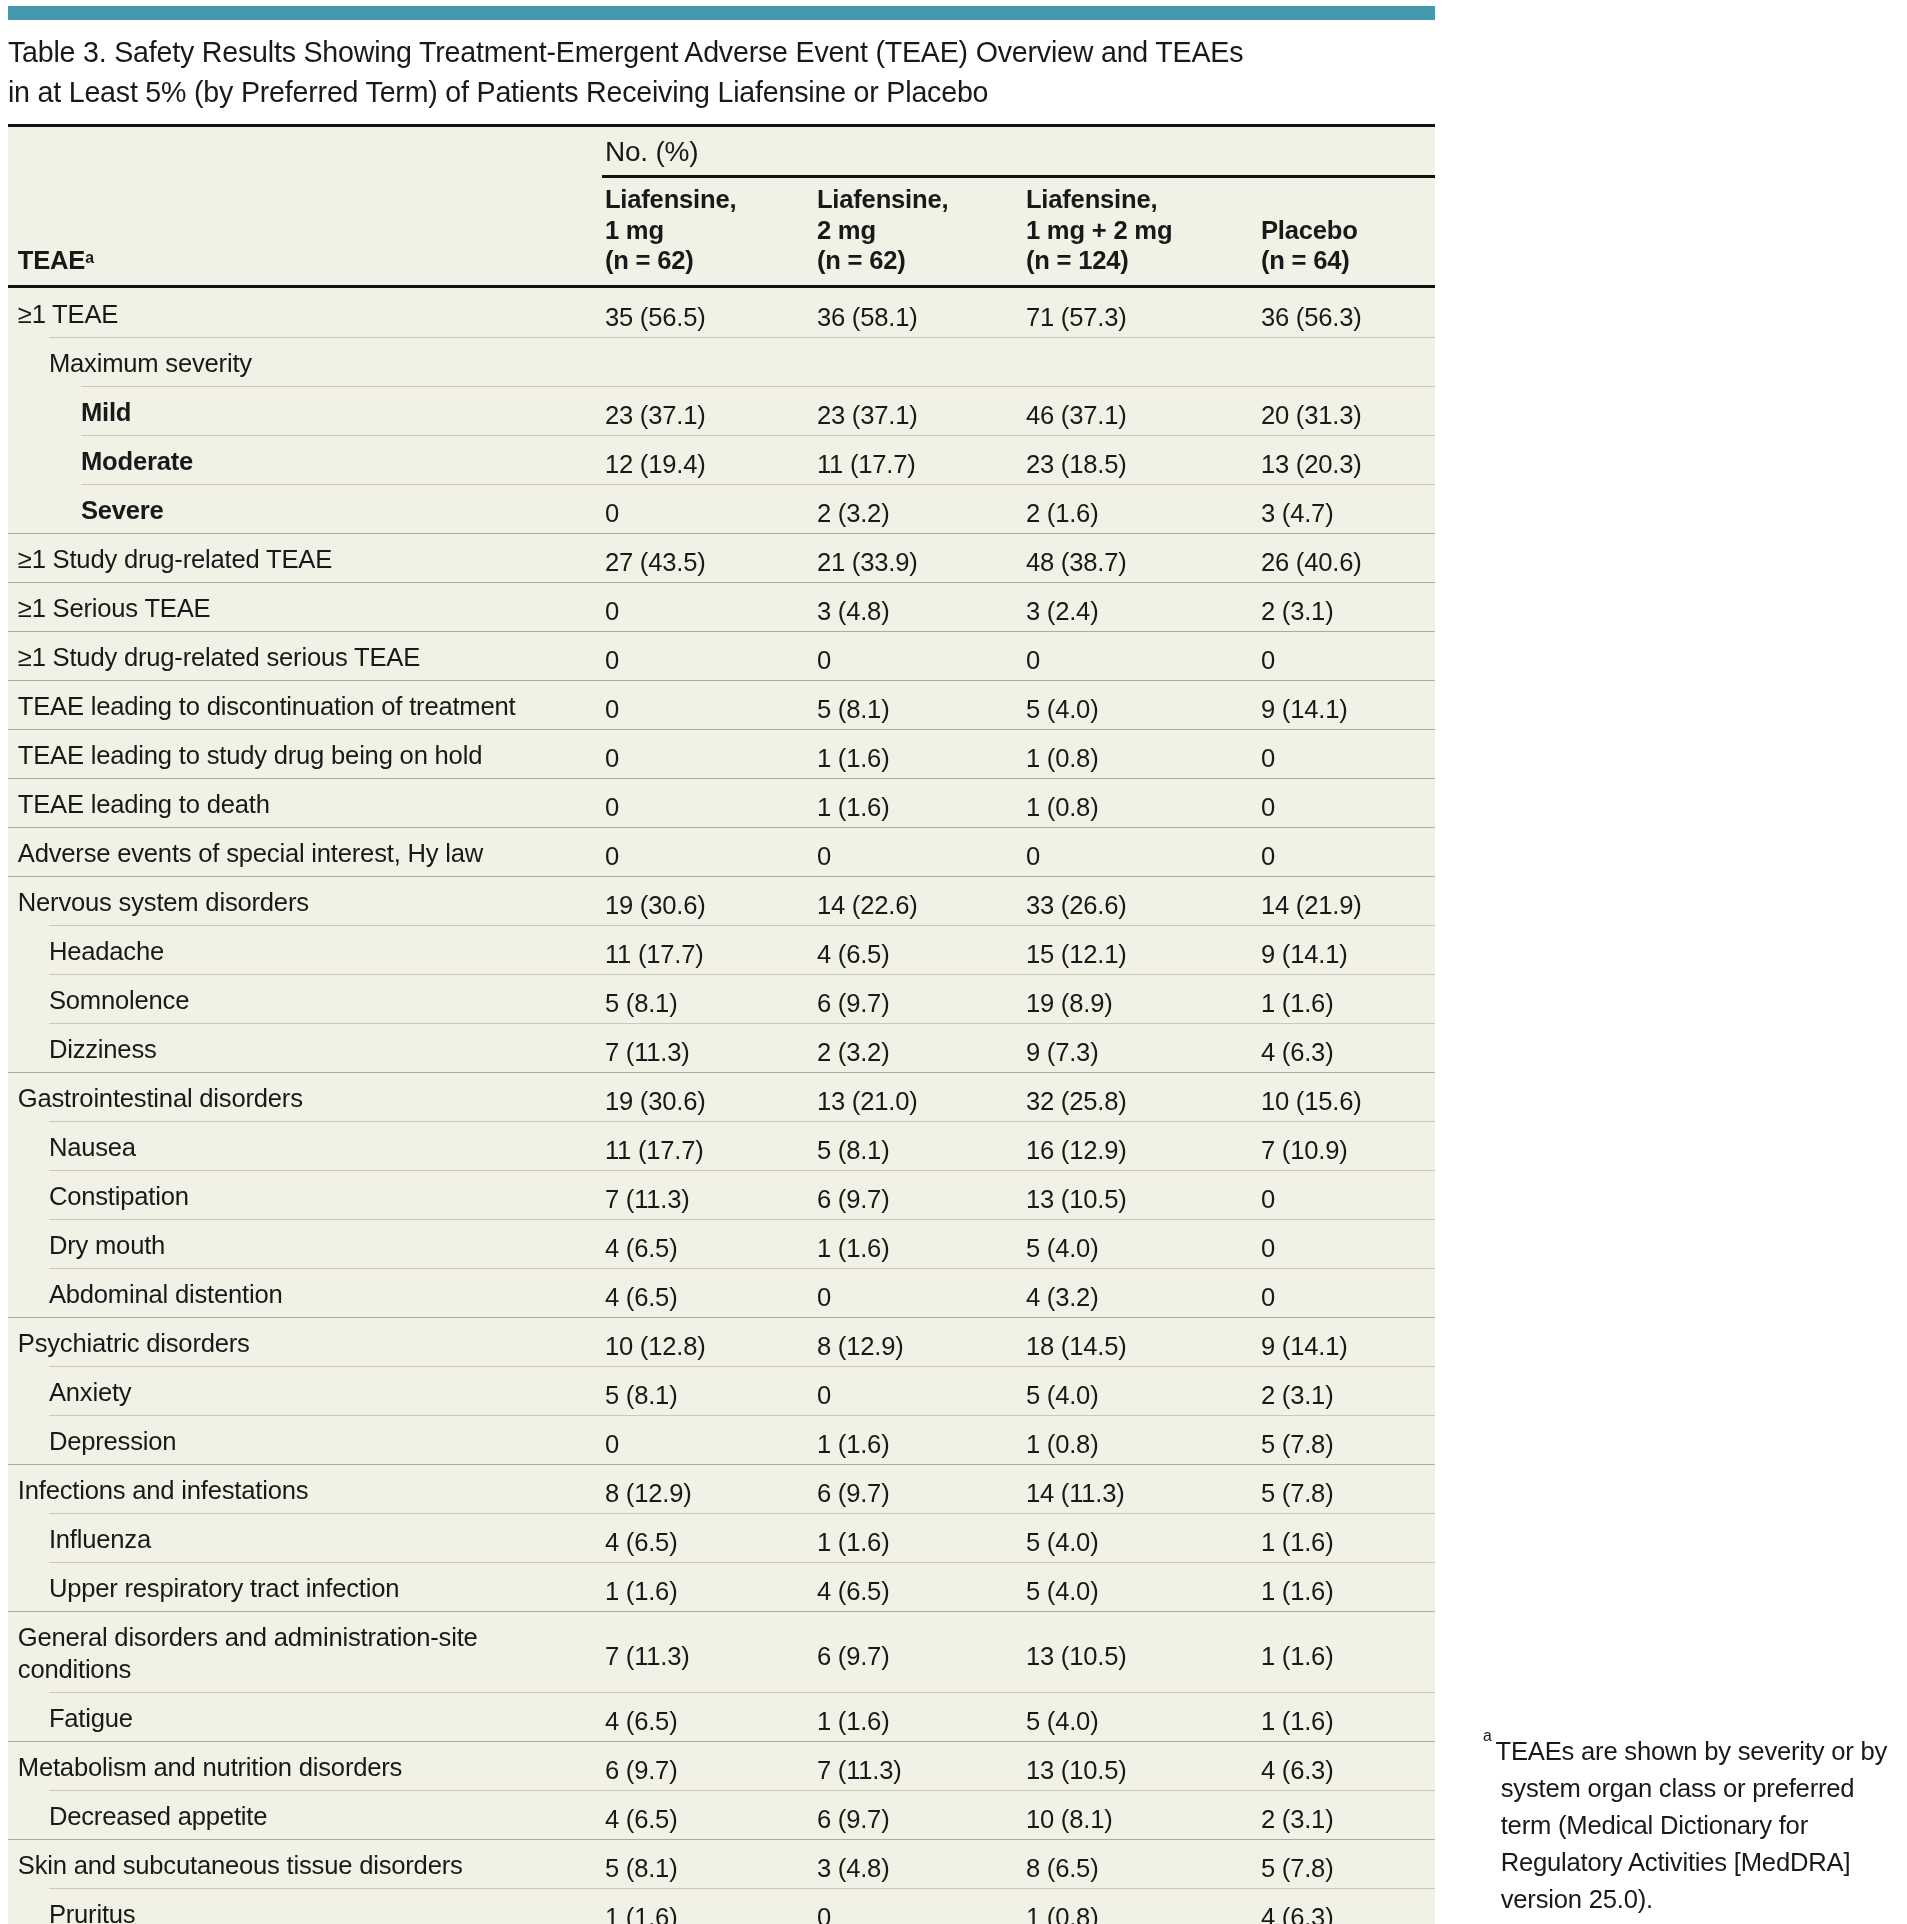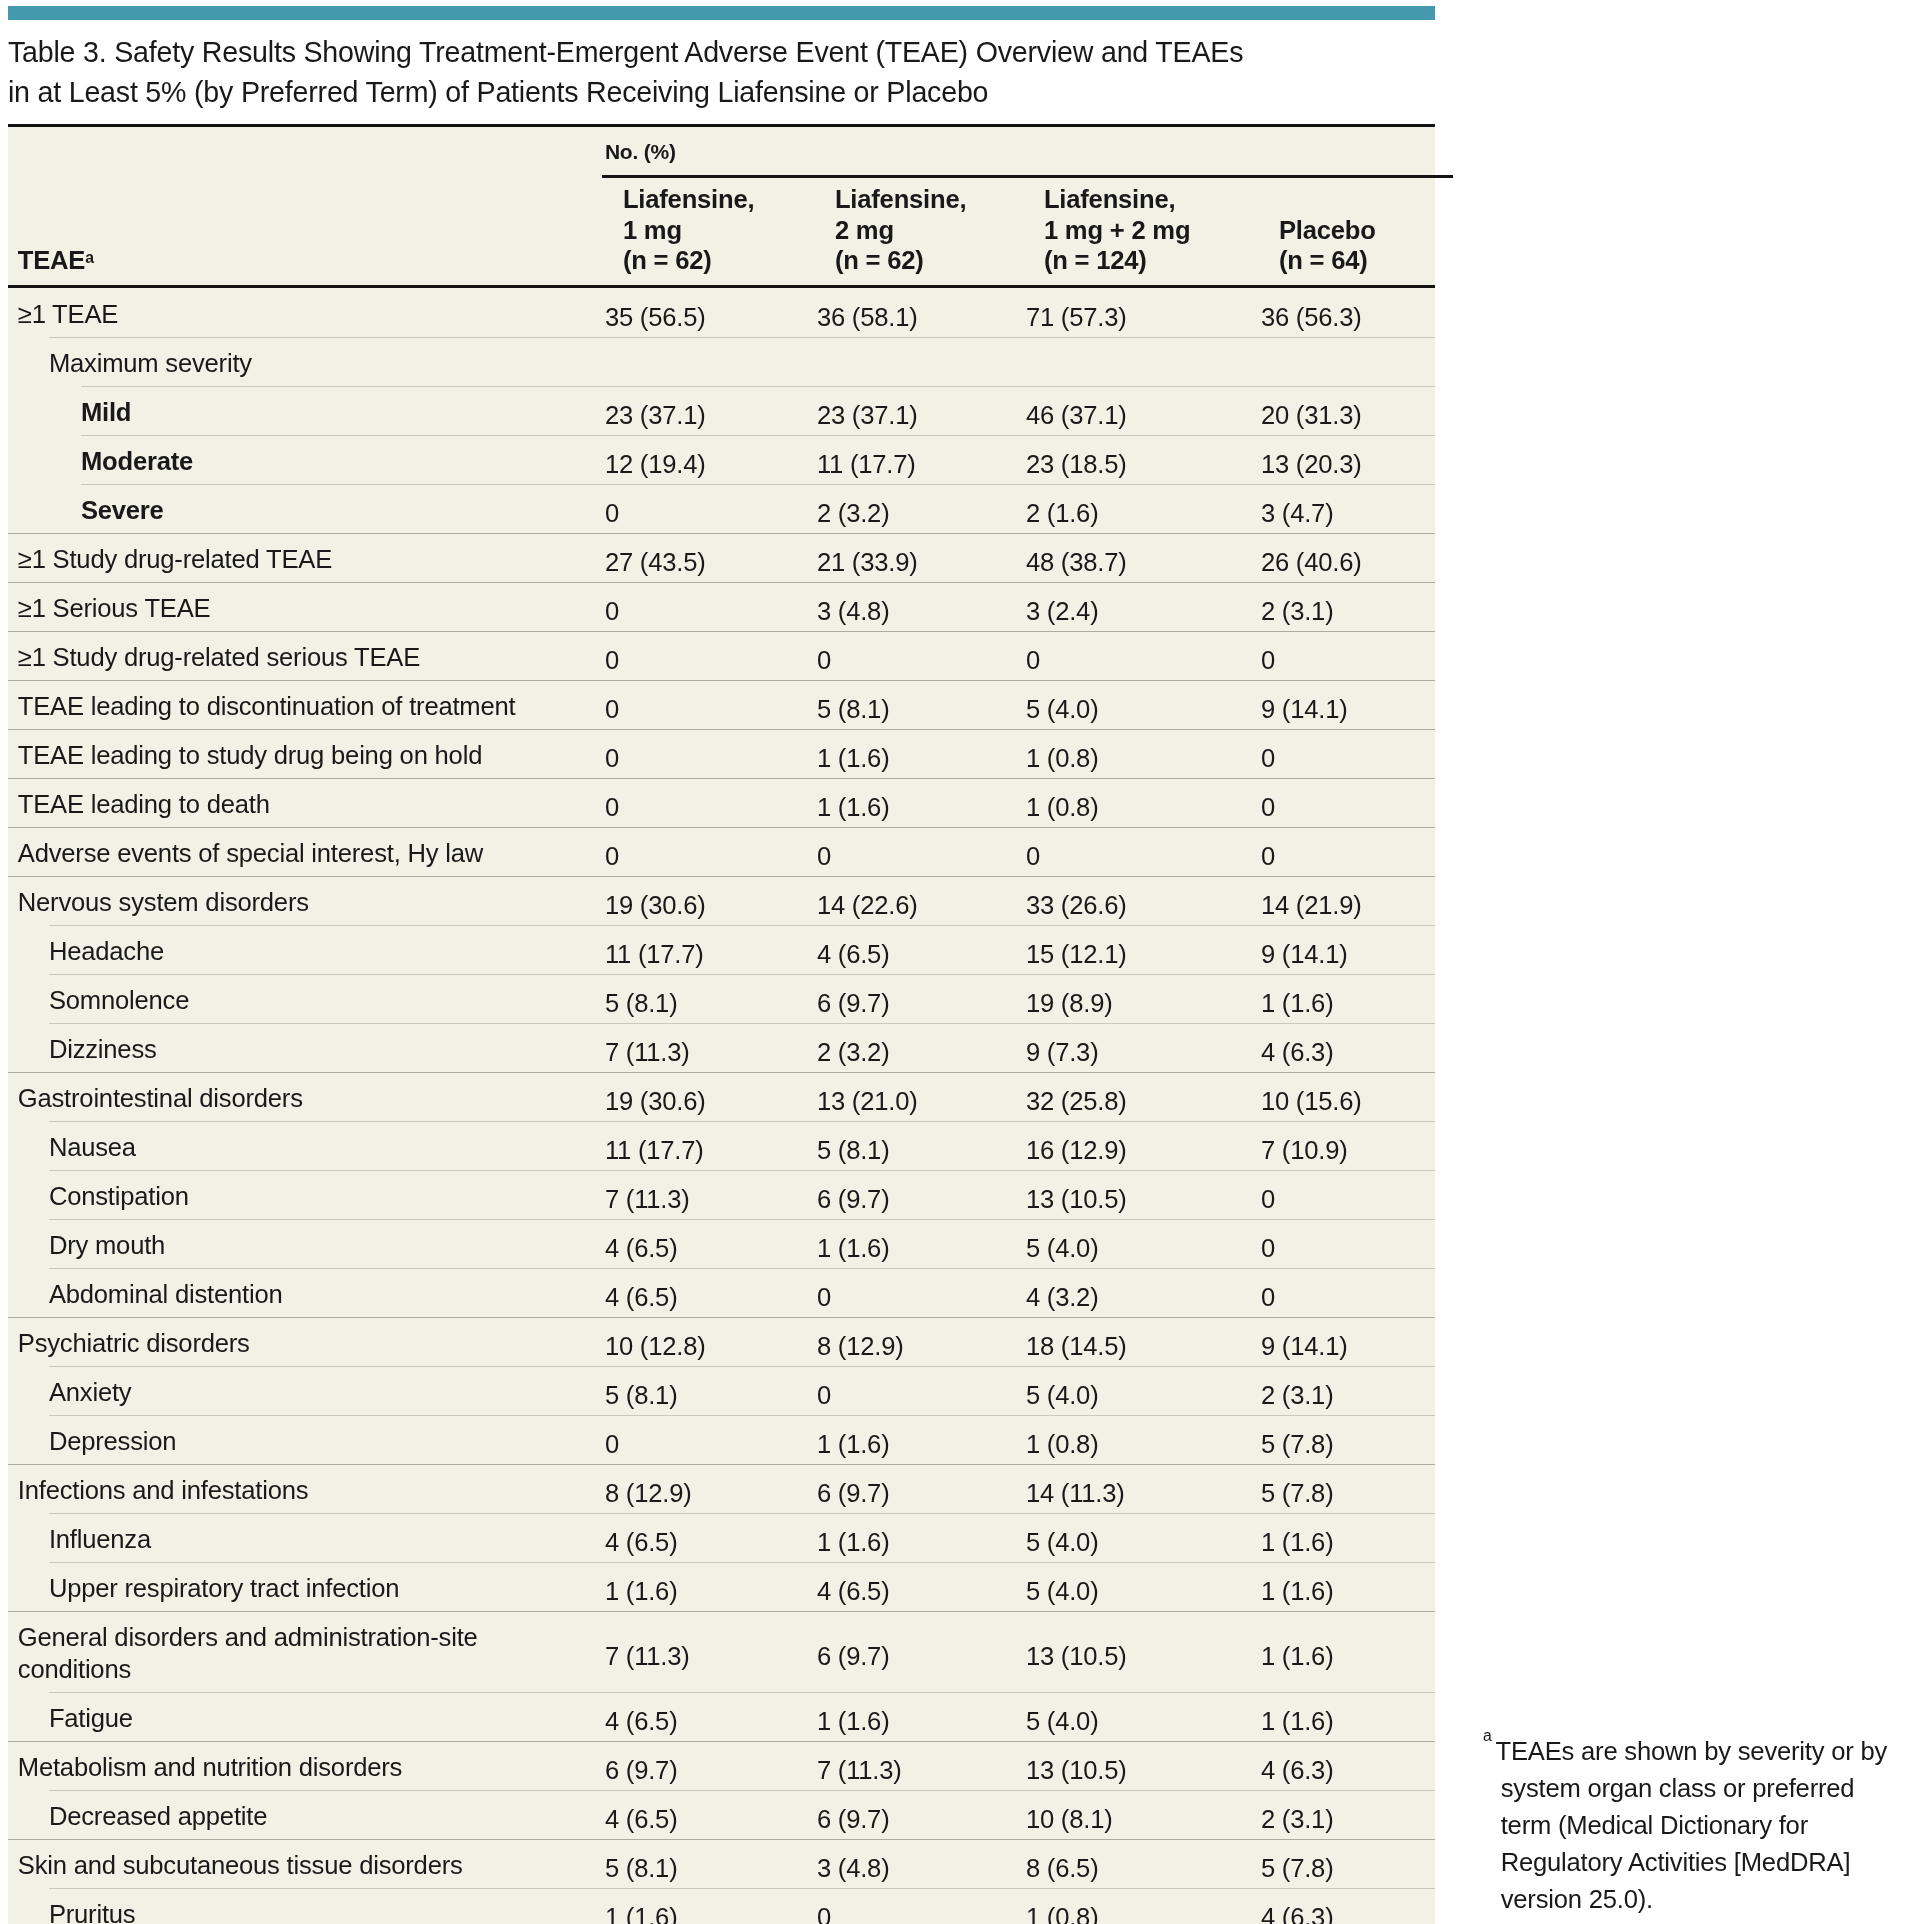--- a/index.html
+++ b/index.html
@@ -61,35 +61,34 @@
     font-size:15.8px;
     vertical-align:super;
     line-height:1;
     position:relative; top:-8.9px;
   }
   .thead-right{
     flex:1 1 auto;
     padding-top:8.9px;
   }
   .group-label{
-    font-size:21px;
-    font-weight:bold;
+    font-size:28px;
+    font-weight:normal;
     line-height:31.5px;
     padding-left:3px;
     margin-bottom:6.9px;
   }
   .group-rule{
     height:3px;
     background:var(--rule);
   }
   .col-heads{
     display:flex;
     align-items:flex-end;
     padding:6.9px 0 8.9px 0;
-    margin-left:18px;
   }
   .col-head{
     font-size:25.6px;
     font-weight:bold;
     line-height:30.5px;
     white-space:pre-line;
     padding-left:3px;
   }
   .col-head.c0{width:212px;}
   .col-head.c1{width:209px;}

